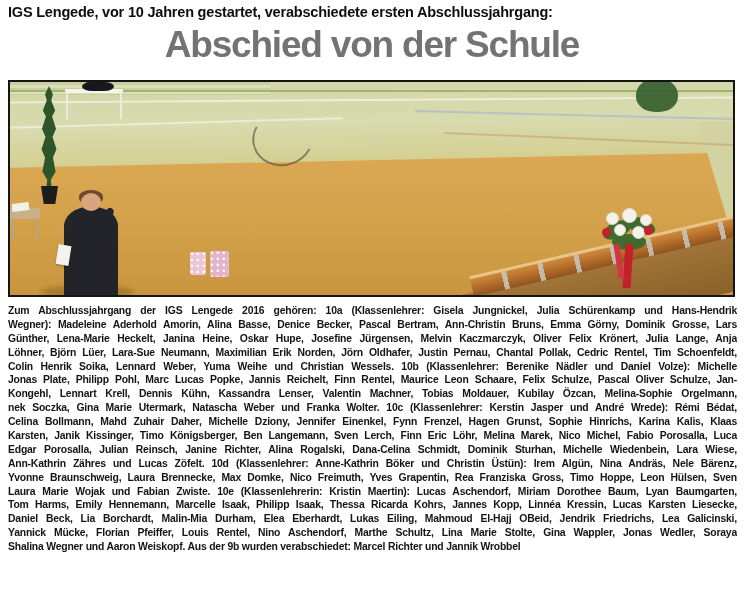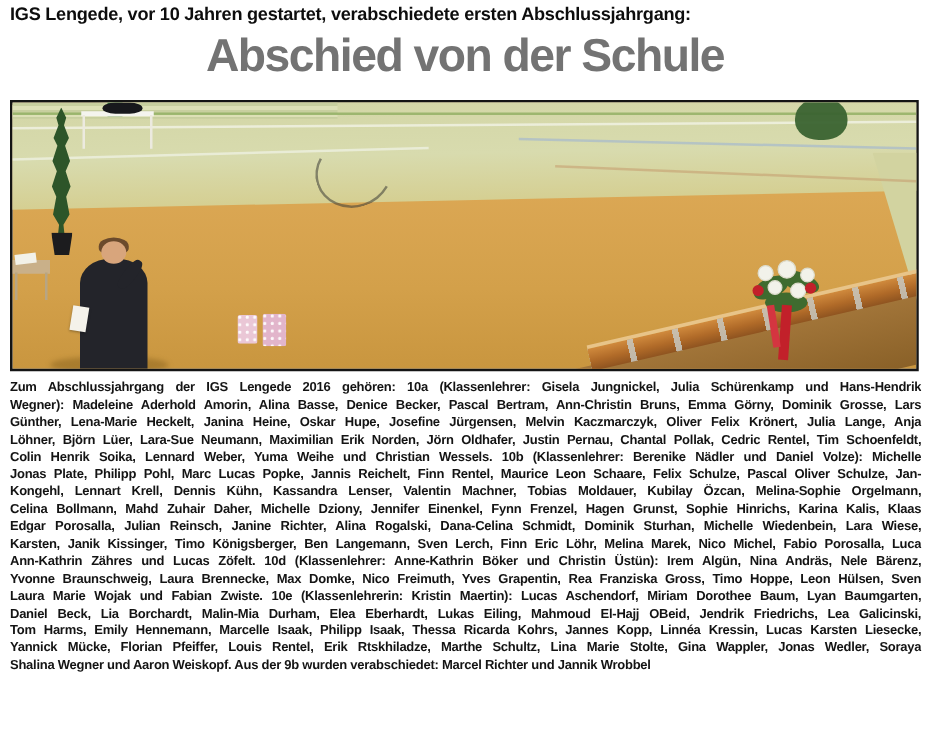--- a/index.html
+++ b/index.html
@@ -176,24 +176,25 @@
   </div>
 
   <div class="caption" id="caption">
       <div class="cl">Zum Abschlussjahrgang der IGS Lengede 2016 gehören: 10a (Klassenlehrer: Gisela Jungnickel, Julia Schürenkamp und Hans-Hendrik</div>
       <div class="cl">Wegner): Madeleine Aderhold Amorin, Alina Basse, Denice Becker, Pascal Bertram, Ann-Christin Bruns, Emma Görny, Dominik Grosse, Lars</div>
       <div class="cl">Günther, Lena-Marie Heckelt, Janina Heine, Oskar Hupe, Josefine Jürgensen, Melvin Kaczmarczyk, Oliver Felix Krönert, Julia Lange, Anja</div>
       <div class="cl">Löhner, Björn Lüer, Lara-Sue Neumann, Maximilian Erik Norden, Jörn Oldhafer, Justin Pernau, Chantal Pollak, Cedric Rentel, Tim Schoenfeldt,</div>
       <div class="cl">Colin Henrik Soika, Lennard Weber, Yuma Weihe und Christian Wessels. 10b (Klassenlehrer: Berenike Nädler und Daniel Volze): Michelle</div>
       <div class="cl">Jonas Plate, Philipp Pohl, Marc Lucas Popke, Jannis Reichelt, Finn Rentel, Maurice Leon Schaare, Felix Schulze, Pascal Oliver Schulze, Jan-</div>
       <div class="cl">Kongehl, Lennart Krell, Dennis Kühn, Kassandra Lenser, Valentin Machner, Tobias Moldauer, Kubilay Özcan, Melina-Sophie Orgelmann,</div>
+      <div class="cl">nek Soczka, Gina Marie Utermark, Natascha Weber und Franka Wolter. 10c (Klassenlehrer: Kerstin Jasper und André Wrede): Rémi Bédat,</div>
       <div class="cl">Celina Bollmann, Mahd Zuhair Daher, Michelle Dziony, Jennifer Einenkel, Fynn Frenzel, Hagen Grunst, Sophie Hinrichs, Karina Kalis, Klaas</div>
+      <div class="cl">Karsten, Janik Kissinger, Timo Königsberger, Ben Langemann, Sven Lerch, Finn Eric Löhr, Melina Marek, Nico Michel, Fabio Porosalla, Luca</div>
       <div class="cl">Edgar Porosalla, Julian Reinsch, Janine Richter, Alina Rogalski, Dana-Celina Schmidt, Dominik Sturhan, Michelle Wiedenbein, Lara Wiese,</div>
-      <div class="cl">Karsten, Janik Kissinger, Timo Königsberger, Ben Langemann, Sven Lerch, Finn Eric Löhr, Melina Marek, Nico Michel, Fabio Porosalla, Luca</div>
       <div class="cl">Ann-Kathrin Zähres und Lucas Zöfelt. 10d (Klassenlehrer: Anne-Kathrin Böker und Christin Üstün): Irem Algün, Nina Andräs, Nele Bärenz,</div>
       <div class="cl">Yvonne Braunschweig, Laura Brennecke, Max Domke, Nico Freimuth, Yves Grapentin, Rea Franziska Gross, Timo Hoppe, Leon Hülsen, Sven</div>
       <div class="cl">Laura Marie Wojak und Fabian Zwiste. 10e (Klassenlehrerin: Kristin Maertin): Lucas Aschendorf, Miriam Dorothee Baum, Lyan Baumgarten,</div>
+      <div class="cl">Tom Harms, Emily Hennemann, Marcelle Isaak, Philipp Isaak, Thessa Ricarda Kohrs, Jannes Kopp, Linnéa Kressin, Lucas Karsten Liesecke,</div>
       <div class="cl">Daniel Beck, Lia Borchardt, Malin-Mia Durham, Elea Eberhardt, Lukas Eiling, Mahmoud El-Hajj OBeid, Jendrik Friedrichs, Lea Galicinski,</div>
-      <div class="cl">Tom Harms, Emily Hennemann, Marcelle Isaak, Philipp Isaak, Thessa Ricarda Kohrs, Jannes Kopp, Linnéa Kressin, Lucas Karsten Liesecke,</div>
-      <div class="cl">Yannick Mücke, Florian Pfeiffer, Louis Rentel, Erik Rtskhiladze, Marthe Schultz, Lina Marie Stolte, Gina Wappler, Jonas Wedler, Soraya</div>
+      <div class="cl">Yannick Mücke, Florian Pfeiffer, Louis Rentel, Nino Aschendorf, Marthe Schultz, Lina Marie Stolte, Gina Wappler, Jonas Wedler, Soraya</div>
       <div class="cl last">Shalina Wegner und Aaron Weiskopf. Aus der 9b wurden verabschiedet: Marcel Richter und Jannik Wrobbel</div>
     </div>
 </div>
 
 </body></html>

